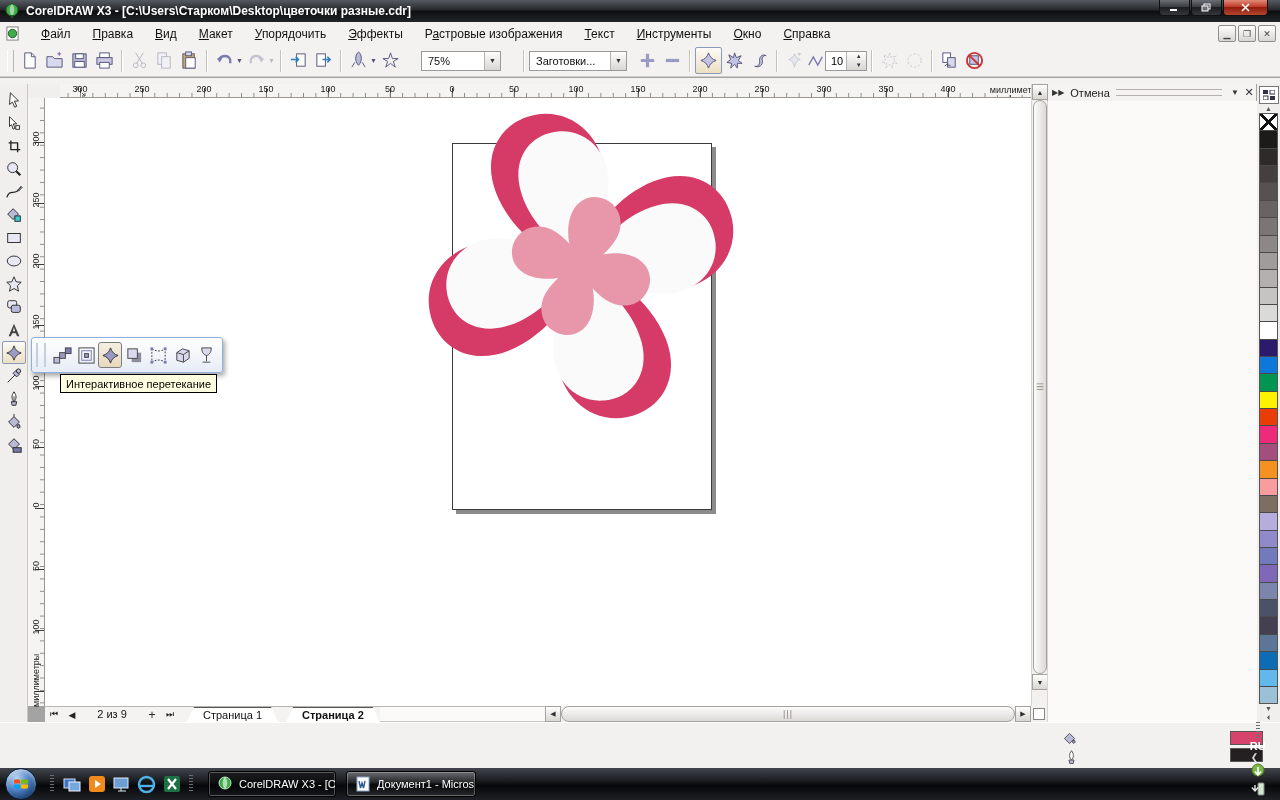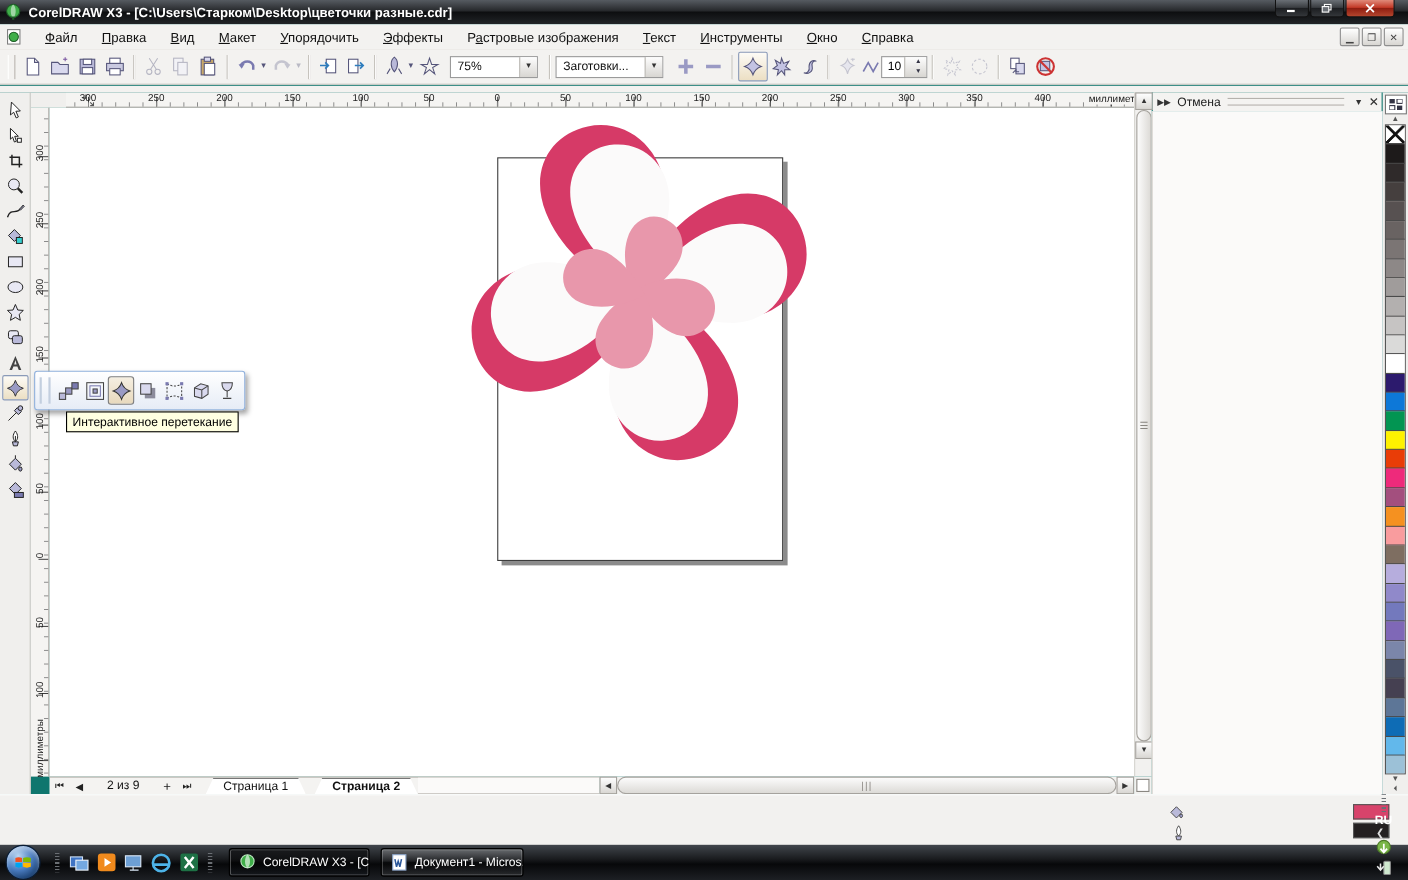--- a/index.html
+++ b/index.html
@@ -1,16 +1,16 @@
 <!DOCTYPE html>
 <html><head>
 <meta charset="utf-8">
 <style>
   html,body{margin:0;padding:0;}
-  #screen{position:relative;width:1280px;height:800px;font-family:"Liberation Sans",sans-serif;background:#0f766e;overflow:hidden;-webkit-user-select:none;user-select:none;}
+  #screen{position:relative;width:1280px;height:800px;font-family:"Liberation Sans",sans-serif;background:#a3a3a3;overflow:hidden;-webkit-user-select:none;user-select:none;}
   
   .titlebar{position:absolute;left:0;top:0;width:1280px;height:22px;background:linear-gradient(#565b61,#26282b 45%,#0d0e10 50%,#212427);color:#fff;display:flex;align-items:center;}
   .titlebar .apptitle{font-size:12px;font-weight:bold;margin-left:6px;white-space:nowrap;}
   .appico{width:16px;height:16px;margin-left:4px;flex:0 0 auto;}
   .winbtns{position:absolute;right:12px;top:0;display:flex;}
   .wbtn{width:29px;height:15px;margin-left:1px;border:1px solid #111;border-top:none;border-radius:0 0 4px 4px;background:linear-gradient(#6a6f75,#3a3d41 45%,#1c1e21 50%,#34373b);display:flex;align-items:center;justify-content:center;}
   .wbtn.close{width:43px;background:linear-gradient(#e08a7a,#c33a28 45%,#8f1d10 50%,#b5472f);}
   .wbtn svg{width:11px;height:9px;}
   
   .menubar{position:absolute;left:0;top:22px;width:1280px;height:23px;background:#f3f2f0;border-bottom:1px solid #d9d6d1;display:flex;align-items:center;font-size:12px;color:#111;}
@@ -254,21 +254,21 @@
           <path d="M10,1 C14,4 14,11 10,15 C6,11 6,4 10,1 Z" fill="#b9b9d9" stroke="#55557a"></path>
           <path d="M6,12 L3,17 M14,12 L17,17" stroke="#55557a"></path>
         </svg>
       </span>
       <b class="dd">▼</b>
     <span class="tb">
         <svg class="ic" viewBox="0 0 20 20">
           <path d="M10,2 L12,8 L18,8 L13,11 L15,17 L10,13 L5,17 L7,11 L2,8 L8,8 Z" fill="none" stroke="#55557a"></path>
         </svg>
       </span>
-    <span class="combo" style="width:80px;margin:0 6px;">
+    <span class="combo" style="width:80px;margin:0 18px;">
         <span>75%</span>
         <span class="cdd">▼</span>
       </span>
     <i class="sep"></i>
     <span class="combo" style="width:98px;">
         <span>Заготовки...</span>
         <span class="cdd">▼</span>
       </span>
     <span class="tb" style="margin-left:8px;">
         <svg class="ic" viewBox="0 0 20 20">

